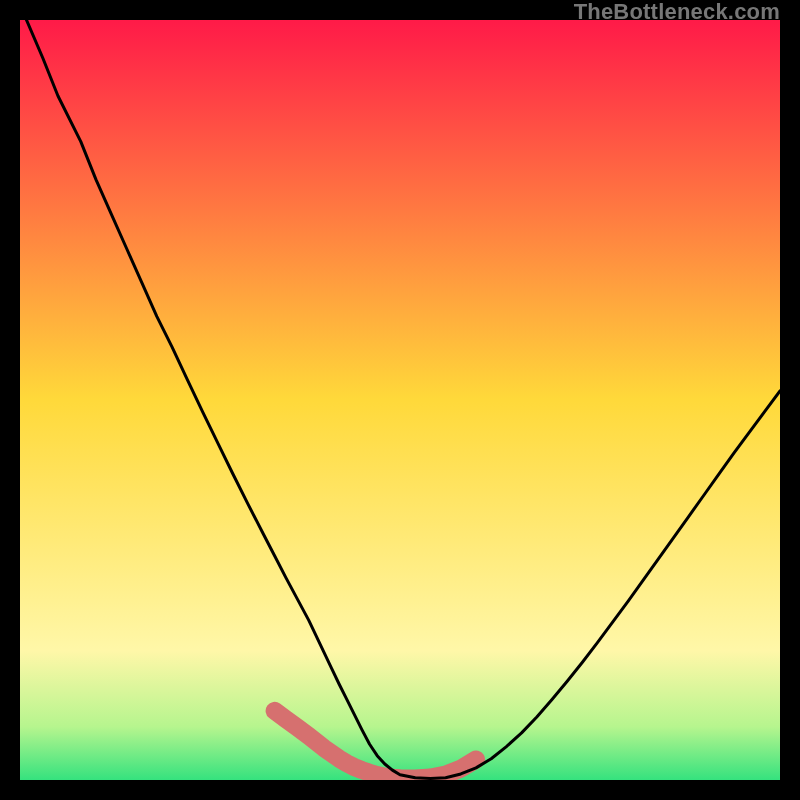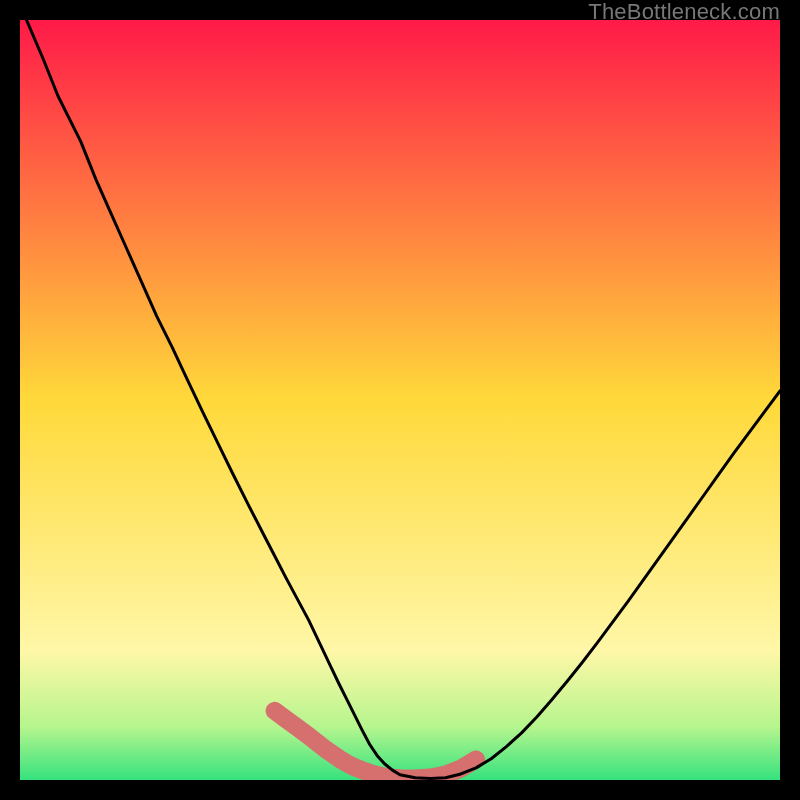--- a/index.html
+++ b/index.html
@@ -23,21 +23,21 @@
     width: 760px;
     height: 760px;
     overflow: hidden;
   }
   .watermark {
     position: absolute;
     top: -1px;
     right: 20px;
     font-family: Arial, Helvetica, sans-serif;
     font-size: 22px;
-    font-weight: 400;
+    font-weight: 700;
     color: #777;
     letter-spacing: 0.2px;
     z-index: 10;
     margin-left: 8px;
   }
   svg {
     position: absolute;
     left: 0;
     top: 0;
   }

